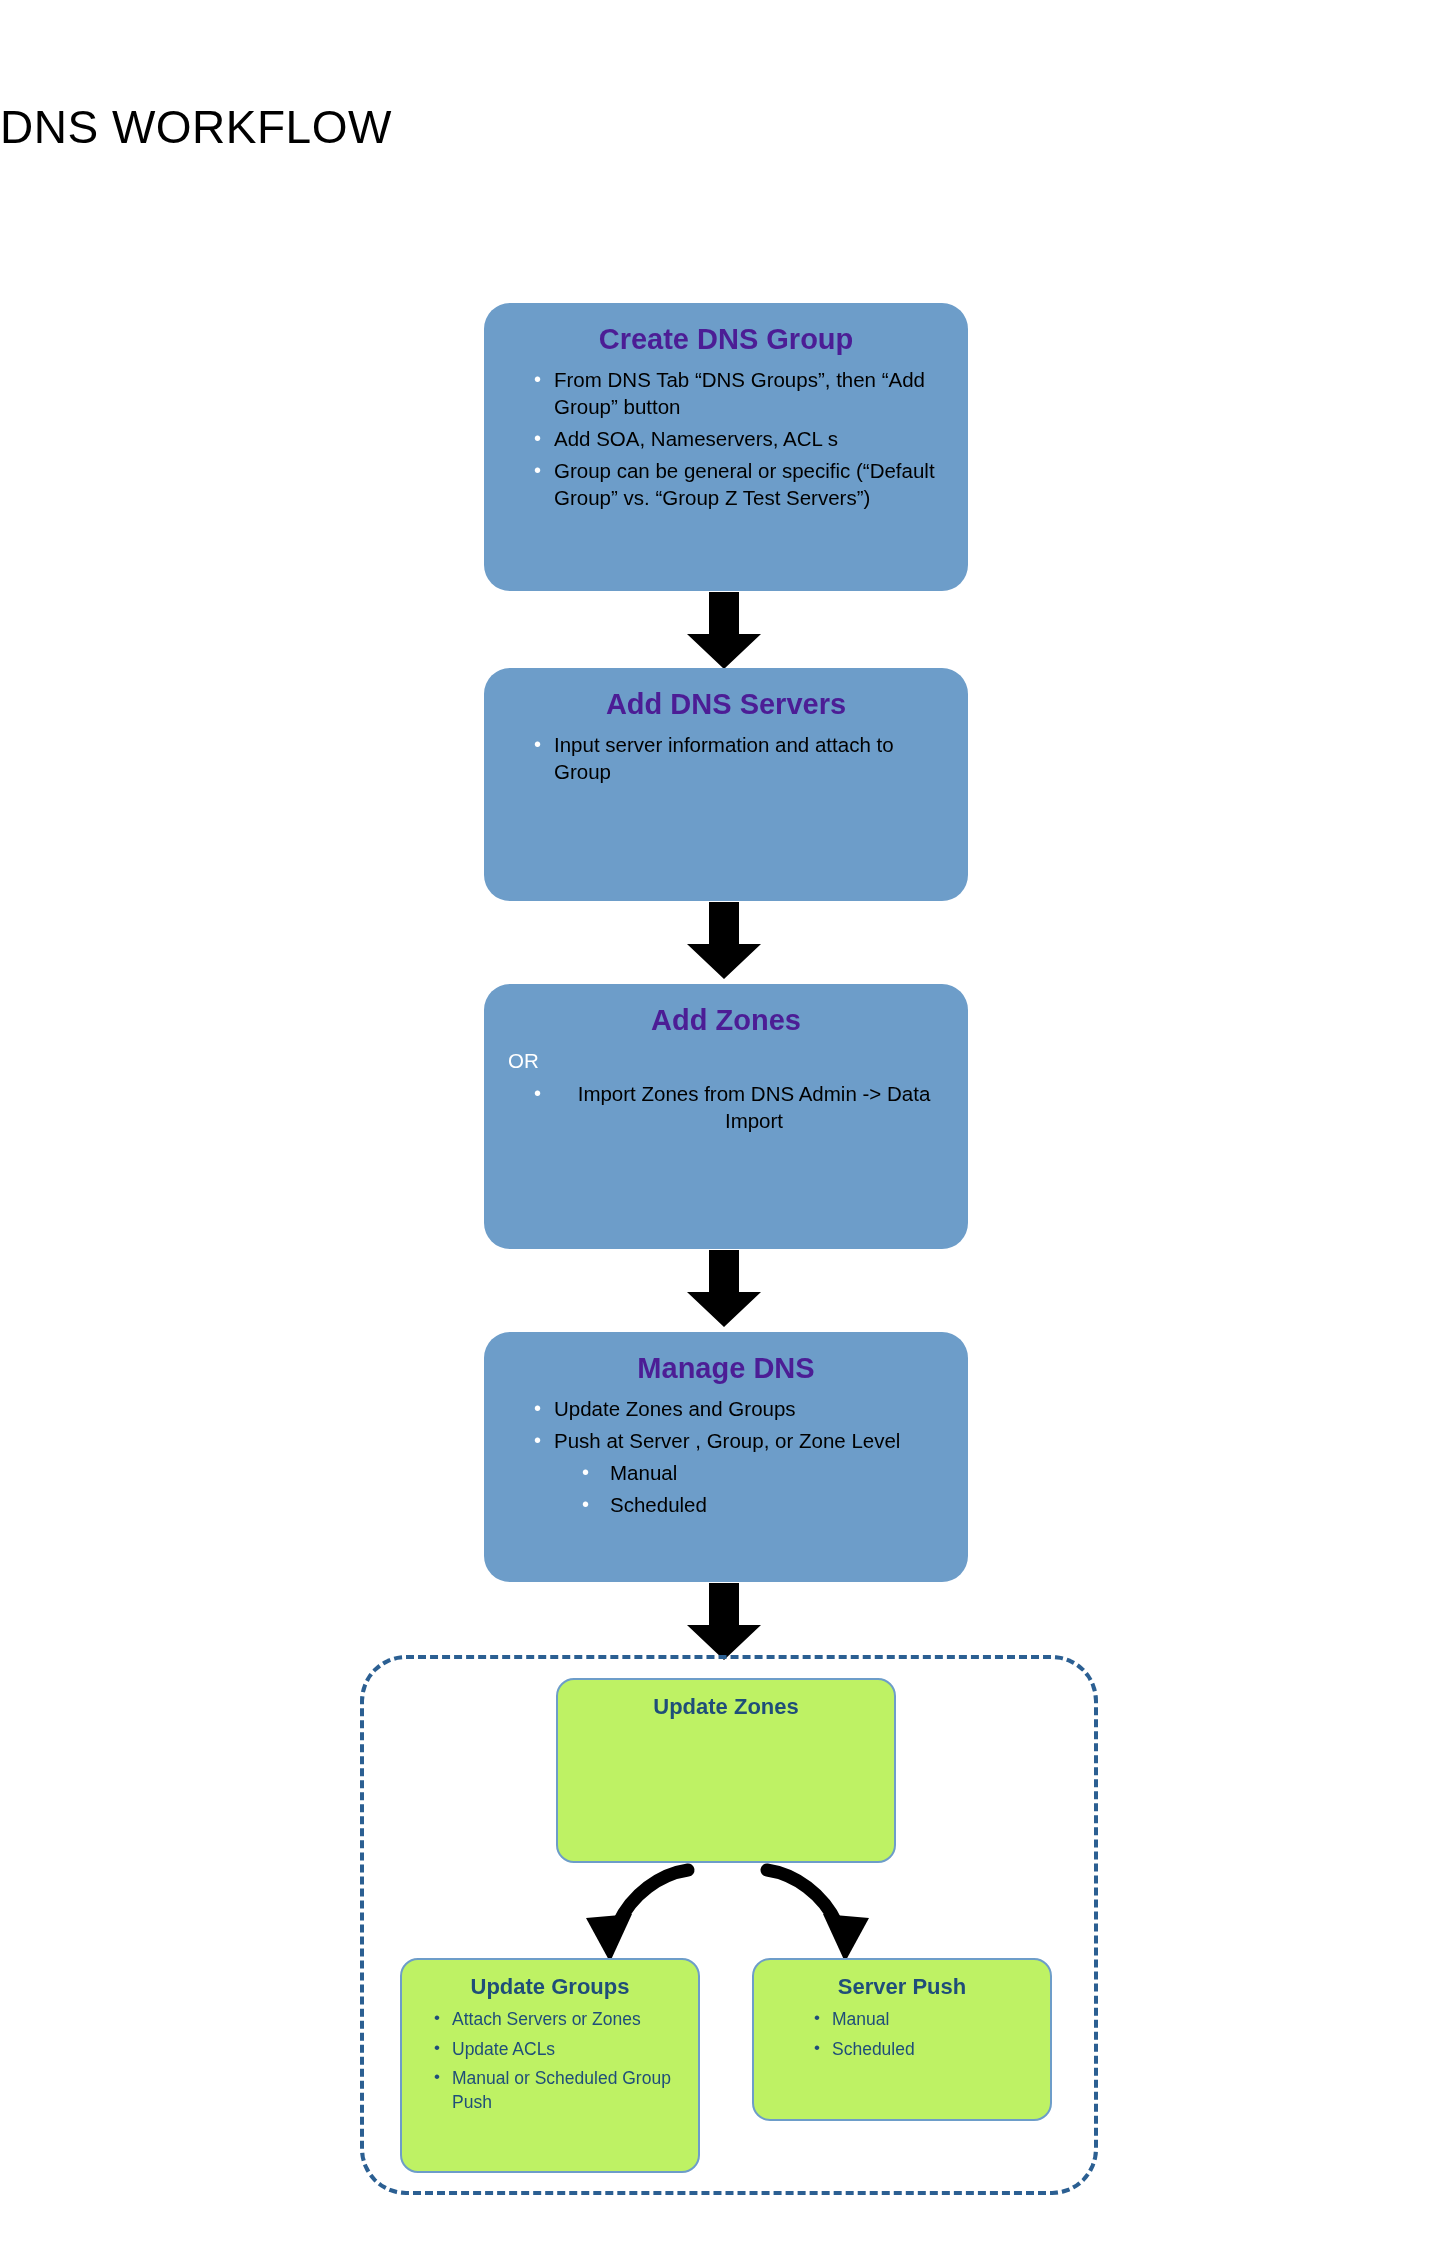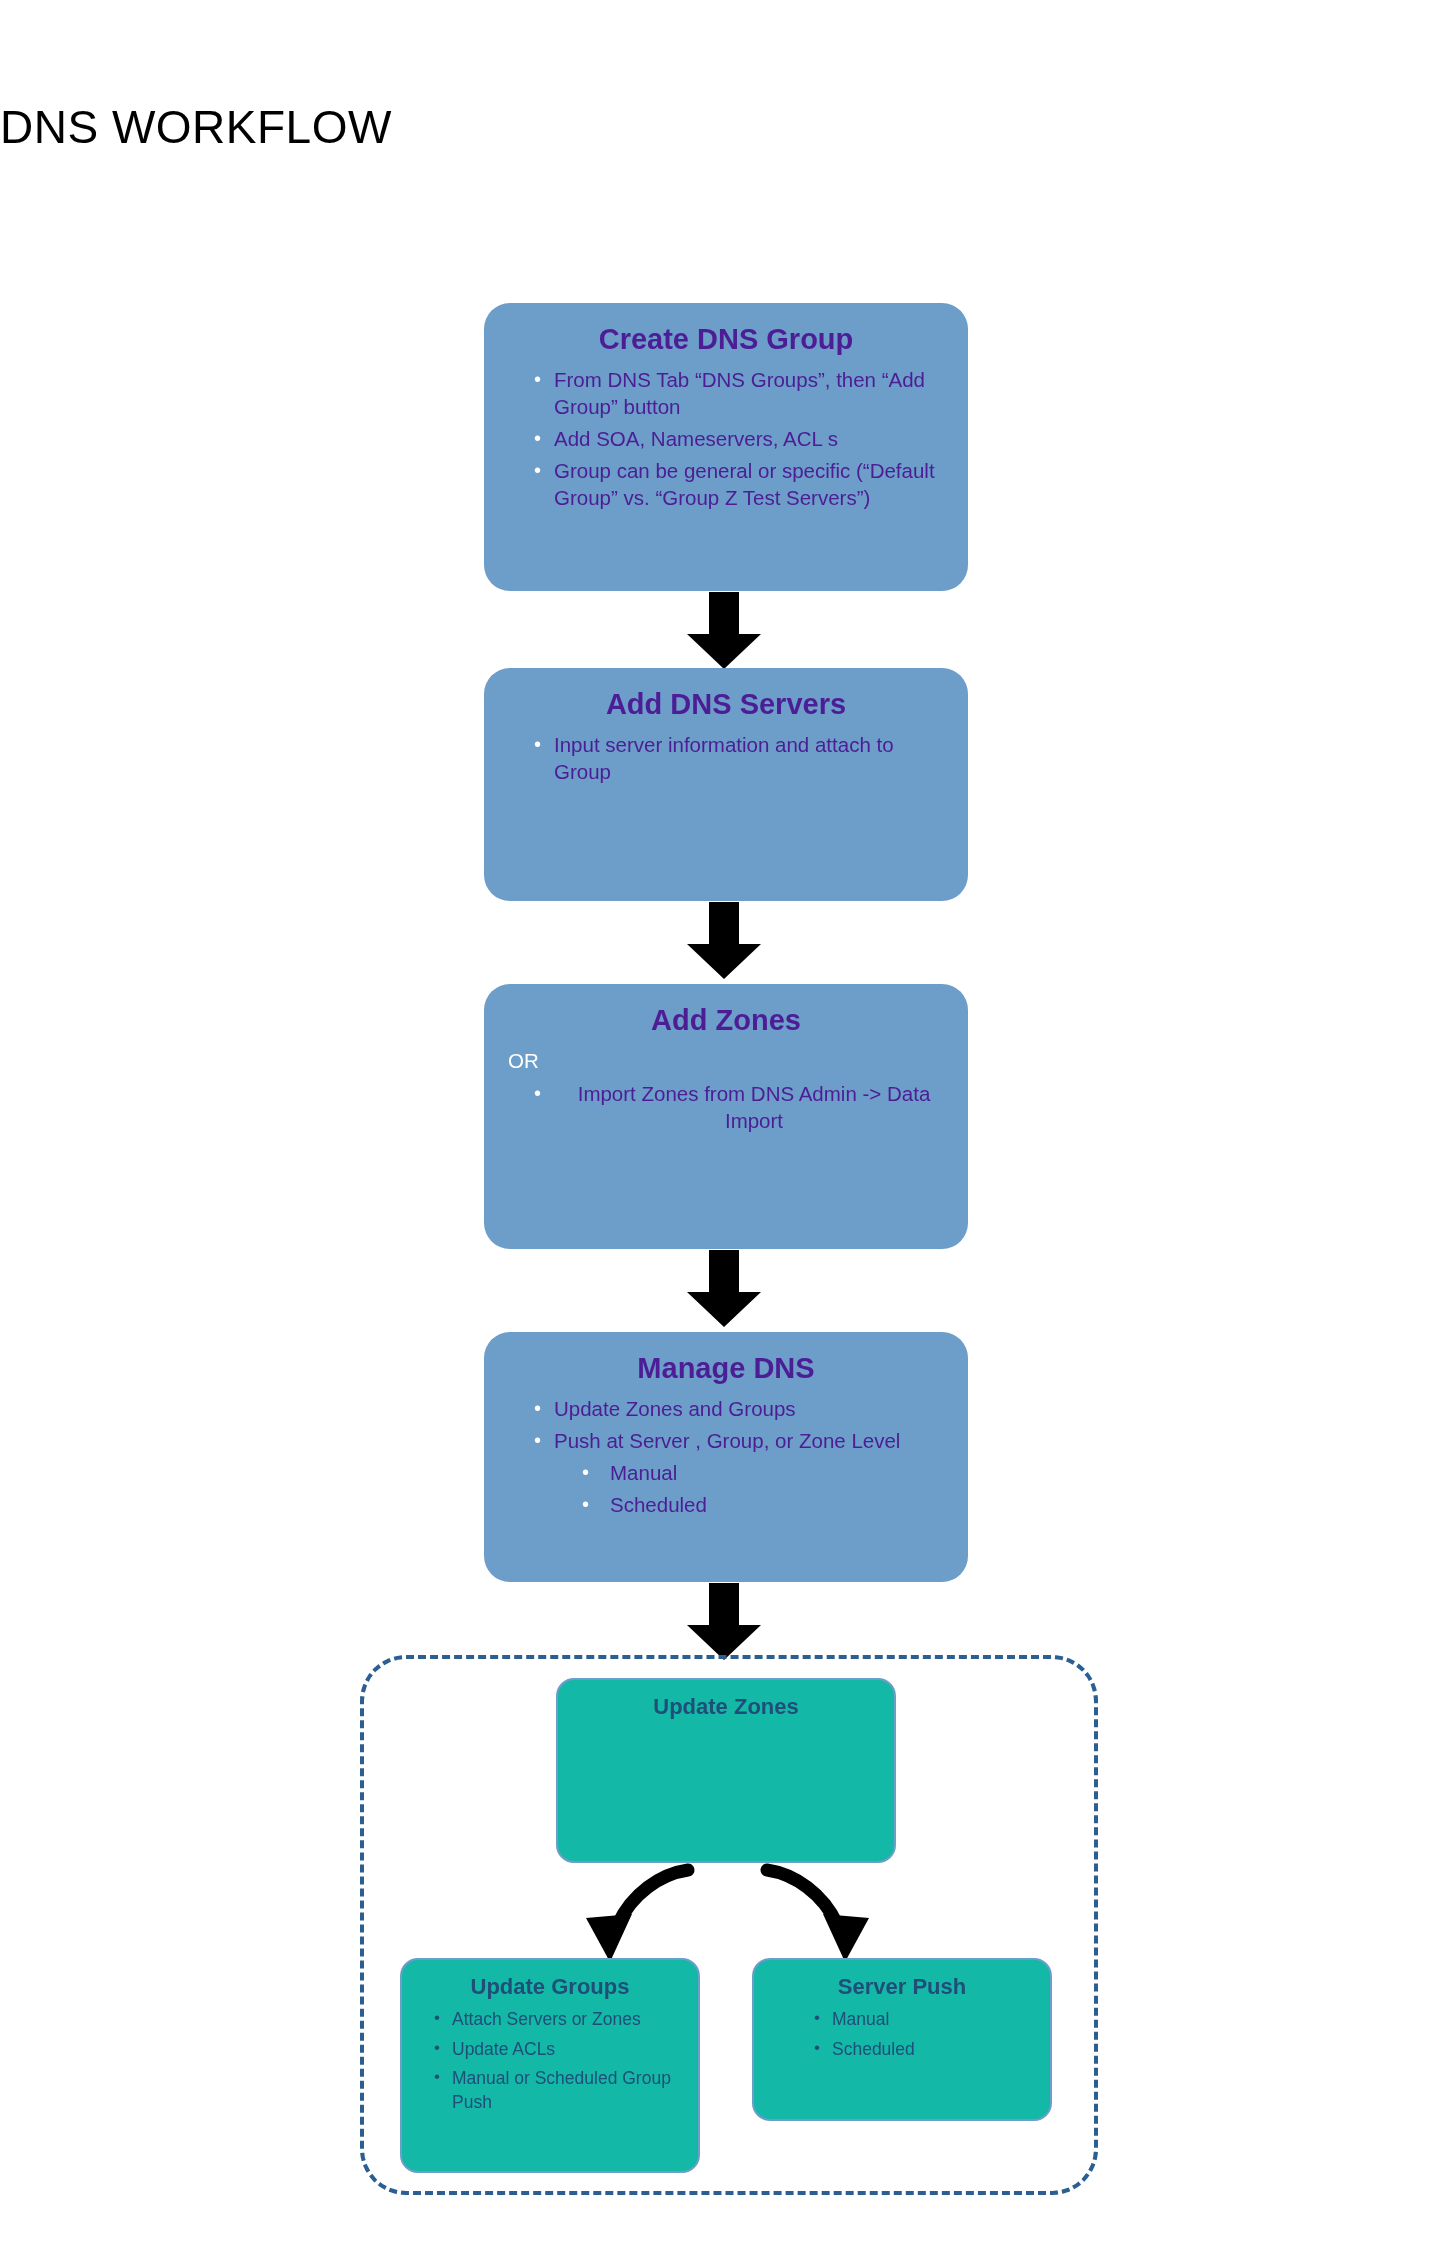--- a/index.html
+++ b/index.html
@@ -51,21 +51,21 @@
     margin: 0;
     padding: 0 0 0 26px;
     list-style: none;
   }
   .stage ul li {
     position: relative;
     font-size: 20.5px;
     line-height: 1.32;
     margin-bottom: 5px;
     padding-left: 22px;
-    color: #4c1d95;
+    color: #000000;
   }
   .stage ul li::before {
     content: "\2022";
     position: absolute;
     left: 2px;
     top: 0;
     font-size: 20px;
     color: #ffffff;
   }
   .stage .plain-line {
@@ -87,21 +87,21 @@
   
   .dashed-box {
     position: absolute;
     border: 4px dashed #2b5f92;
     border-radius: 46px;
     box-sizing: border-box;
   }
   
   .subbox {
     position: absolute;
-    background: #14b8a6;
+    background: #bef264;
     border: 2.5px solid #6d9dc9;
     border-radius: 18px;
     box-sizing: border-box;
     padding: 10px 14px 12px 14px;
     color: #1f4e79;
   }
   .subbox .sub-title {
     text-align: center;
     font-size: 22px;
     font-weight: bold;

